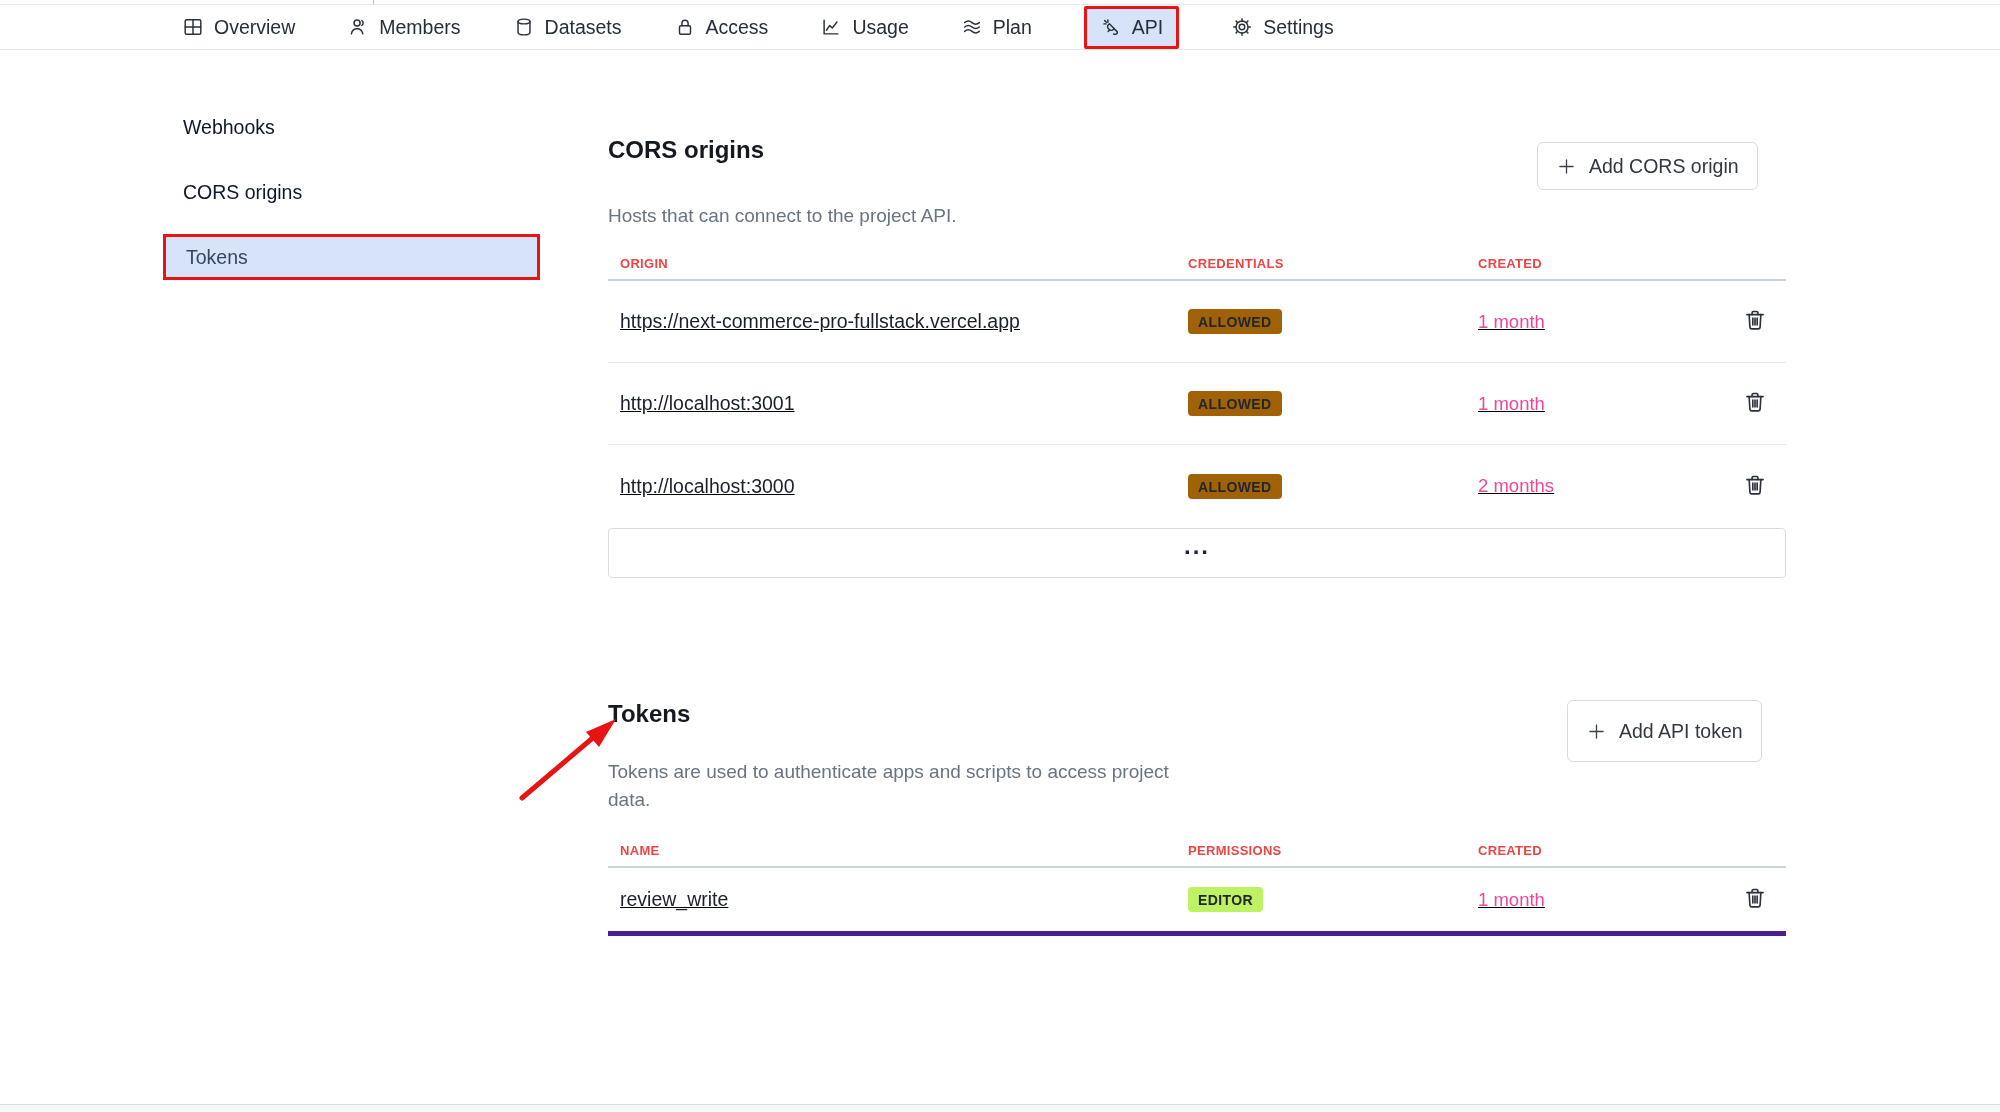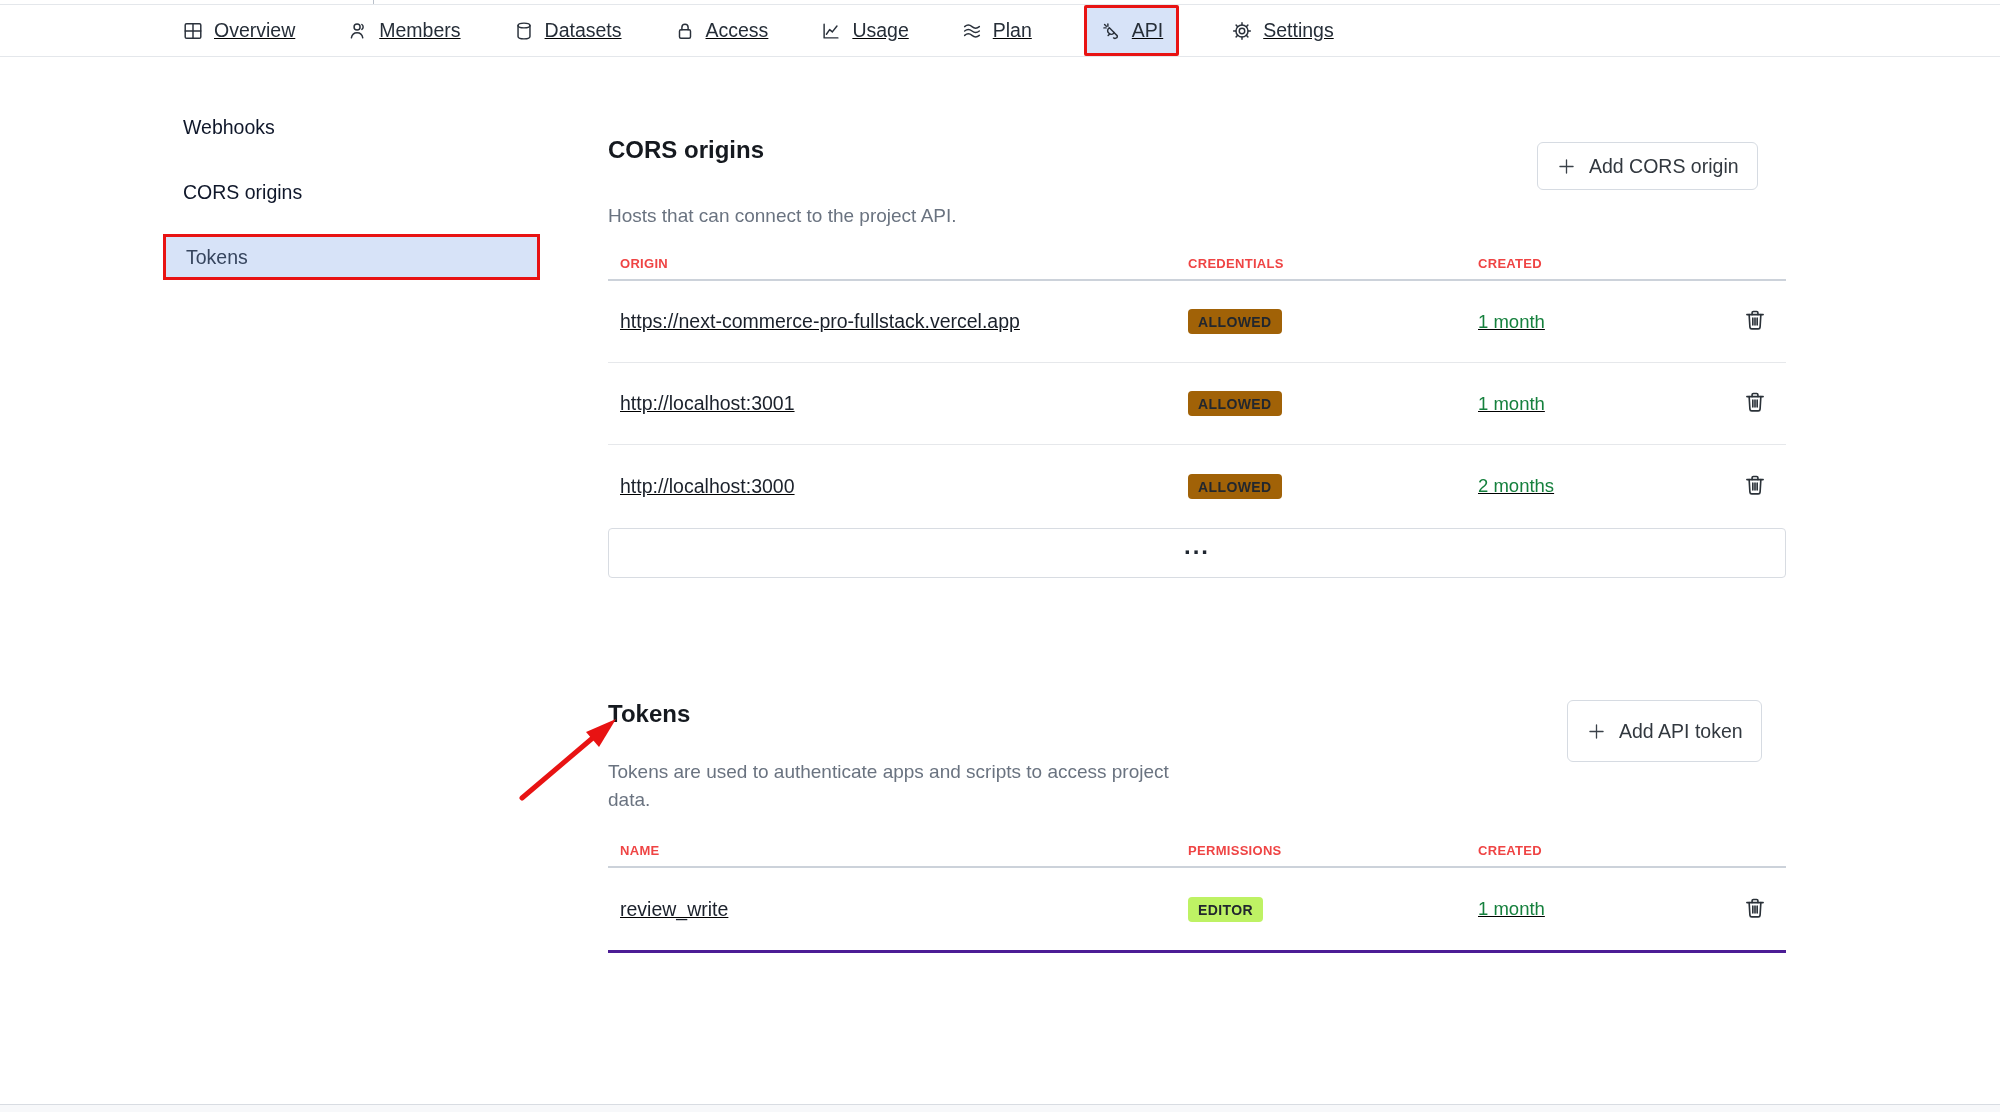--- a/index.html
+++ b/index.html
@@ -1,22 +1,22 @@
 <!DOCTYPE html>
 <html><head>
 <meta charset="utf-8">
 <style>
   * { margin:0; padding:0; box-sizing:border-box; }
   html,body { width:2000px; height:1112px; background:#ffffff; font-family:"Liberation Sans", sans-serif; overflow:hidden; }
 
   
   #topbar {
-    position:absolute; top:4px; left:0; width:2000px; height:53px;
+    position:absolute; top:4px; left:0; width:2000px; height:46px;
     border-top:1px solid #e4e7eb; border-bottom:1px solid #e4e7eb;
-    display:flex; padding-left:182px; gap:52px; background:#fff;text-decoration:underline;
+    display:flex; align-items:center; padding-left:182px; gap:52px; background:#fff;
   }
   #top-tick { position:absolute; top:0; left:373px; width:1px; height:5px; background:#b9c0ca; }
   .nav-item { display:flex; align-items:center; gap:10px; font-size:19.5px; color:#262e38; cursor:pointer; white-space:nowrap; }
   .nav-item svg { width:22px; height:22px; stroke:#2a313b; fill:none; stroke-width:1.6; stroke-linecap:round; stroke-linejoin:round; }
   .nav-item.active { background:#d7e3f8; border:3px solid #e81313; border-radius:2px; padding:7px 13px; }
 
   
   #sidebar { position:absolute; top:104px; left:163px; width:377px; }
   .side-item { height:46px; line-height:46px; padding-left:20px; font-size:19.5px; color:#0f172a; margin-bottom:19px; cursor:pointer; }
   .side-item.selected { background:#d7e3f8; border:3px solid #e81313; line-height:40px; color:#36455e; }
@@ -31,23 +31,23 @@
   .btn svg { width:21px; height:21px; stroke:#3a4149; fill:none; stroke-width:1.5; stroke-linecap:round; }
 
   
   .tbl { position:absolute; left:608px; width:1178px; }
   .tr { display:grid; grid-template-columns:580px 290px 248px 60px; align-items:center; }
   .tr.head { height:33px; border-bottom:2px solid #ccd2da; }
   .th { font-size:13px; font-weight:bold; color:#ef4444; letter-spacing:0.3px; }
   .th:first-child, .td:first-child { padding-left:12px; }
   .tr.row { height:82px; border-bottom:1px solid #e6e8eb;text-decoration:underline; }
   .tr.row.last { border-bottom:none; }
-  .tbl2 .tr.row { height:85px; border-bottom:3px solid #4c1d95; }
+  .tbl2 .tr.row { height:68px; border-bottom:5px solid #4c1d95; }
   .td { font-size:19.5px; color:#1b212b; }
-  .td.muted { font-size:18.5px; color:#15803d; }
+  .td.muted { font-size:18.5px; color:#ec4899; }
   .badge { display:inline-block; font-size:14px; font-weight:bold; letter-spacing:0.4px; color:#22272e; padding:5px 10px 4px; border-radius:4px; }
   .badge.green { background:#a16207; }
   .badge.gray  { background:#bef264; }
   .trash-btn { width:34px; height:36px; background:none; border:none; cursor:pointer; justify-self:end; margin-right:14px; padding:0; }
   .trash-btn svg { width:26px; height:28px; stroke:#2a3138; fill:none; stroke-width:1.5; stroke-linecap:round; stroke-linejoin:round; }
 
   #more-box {
     position:absolute; left:608px; top:528px; width:1178px; height:50px;
     border:1px solid #d8dce2; border-radius:4px; background:#fff; cursor:pointer;
     display:flex; align-items:center; justify-content:center;

